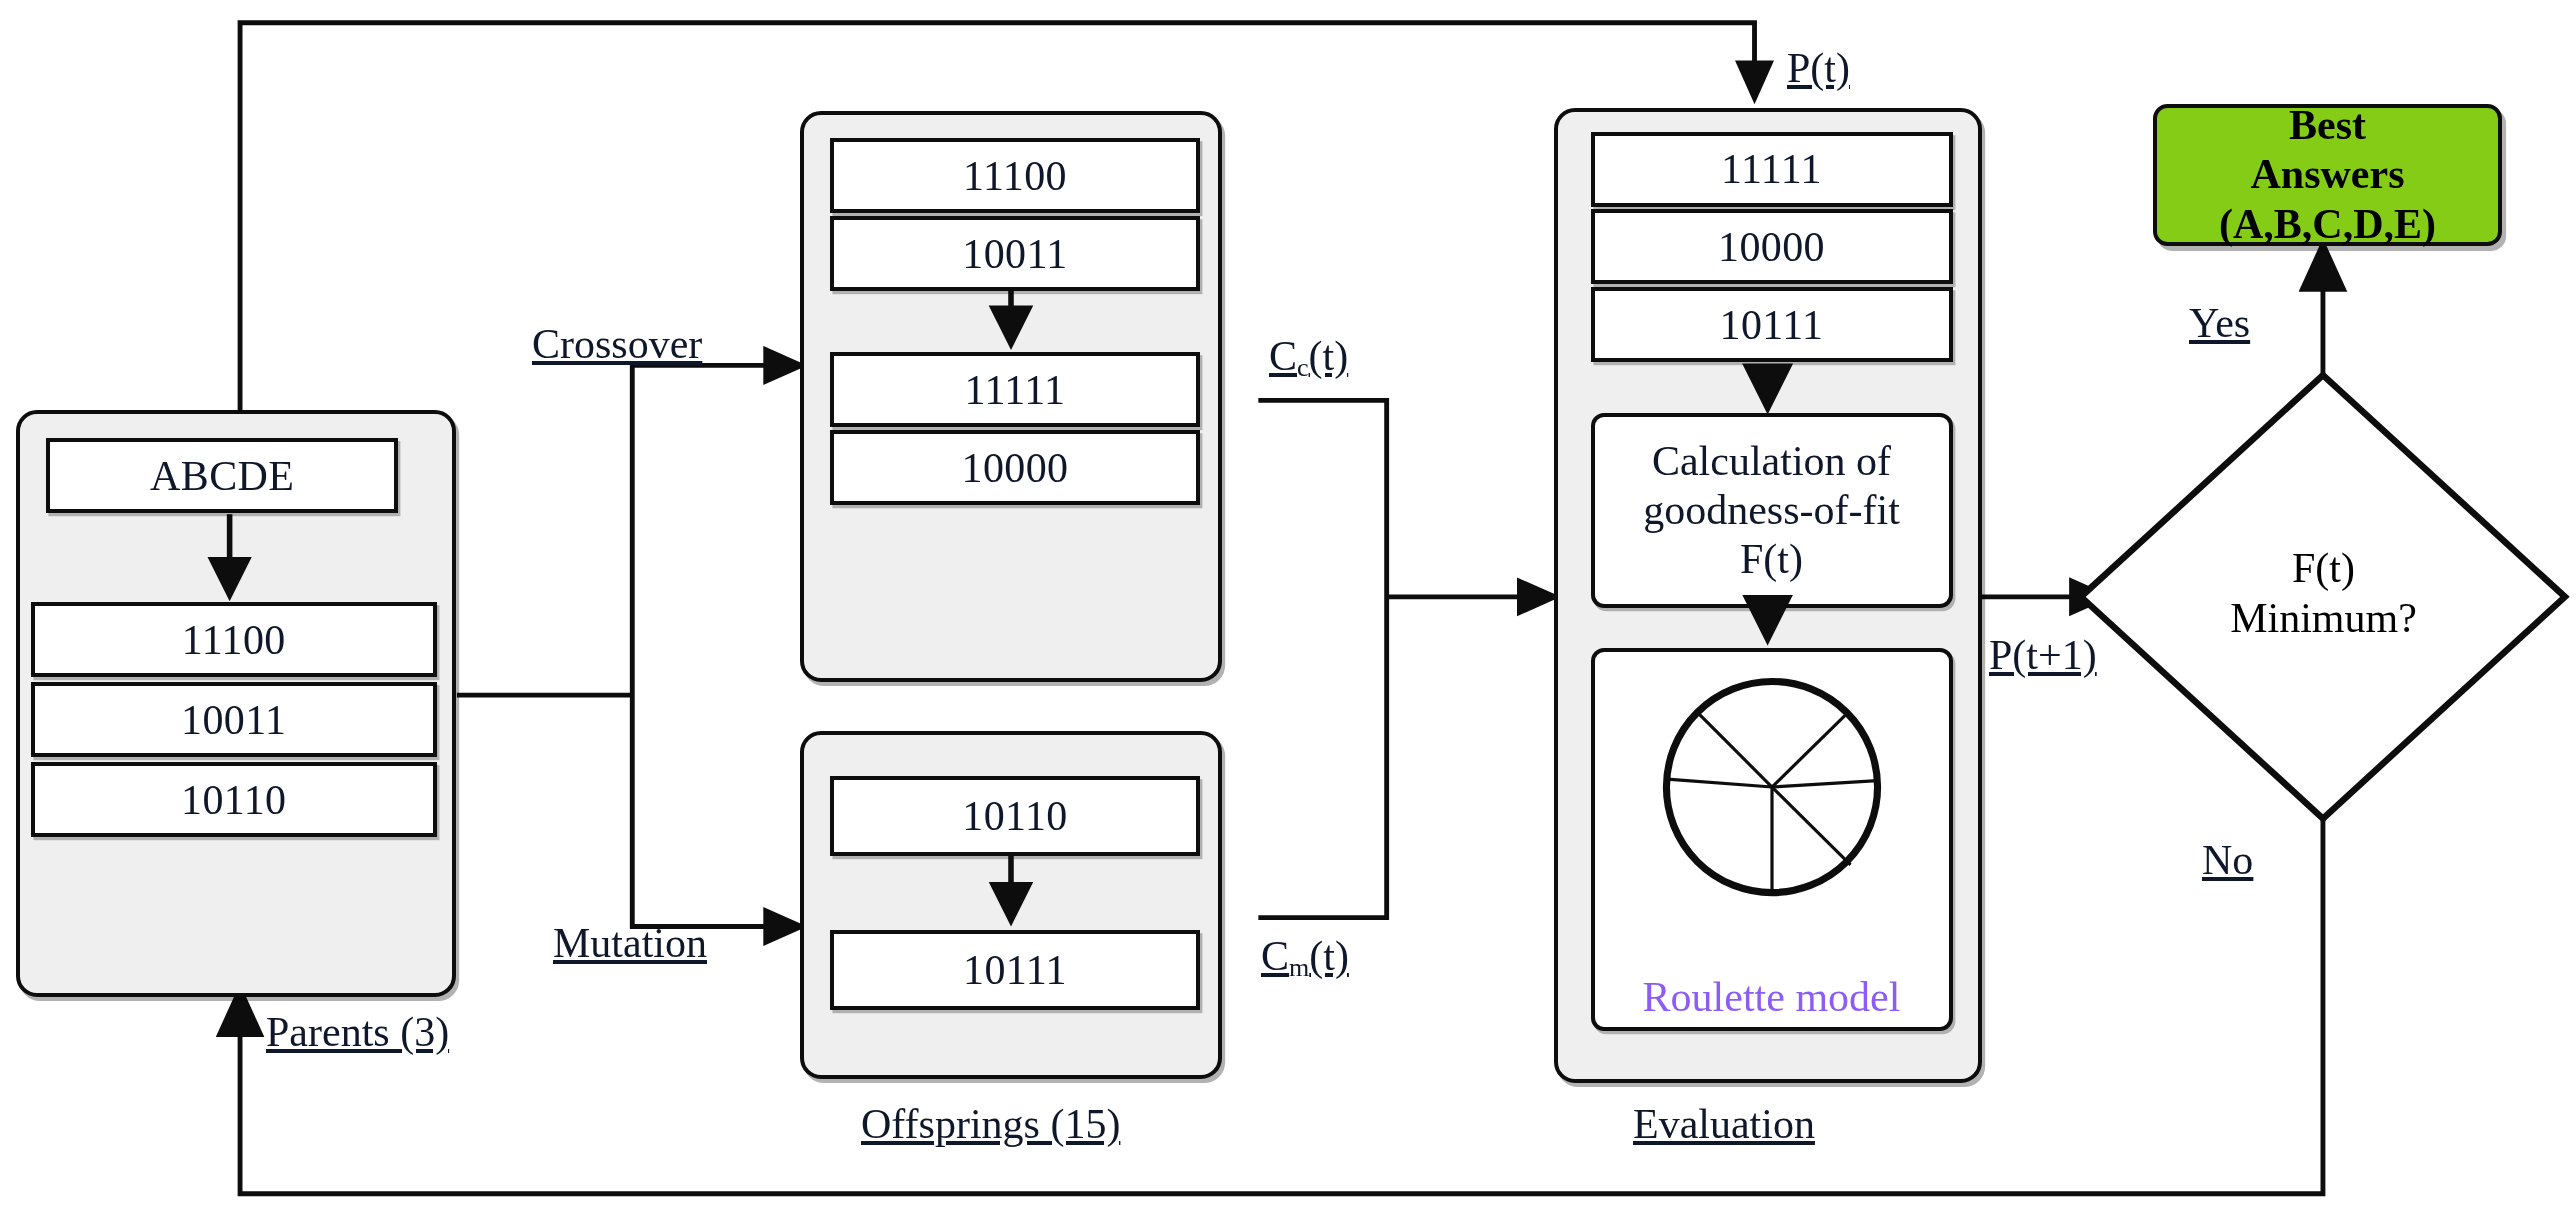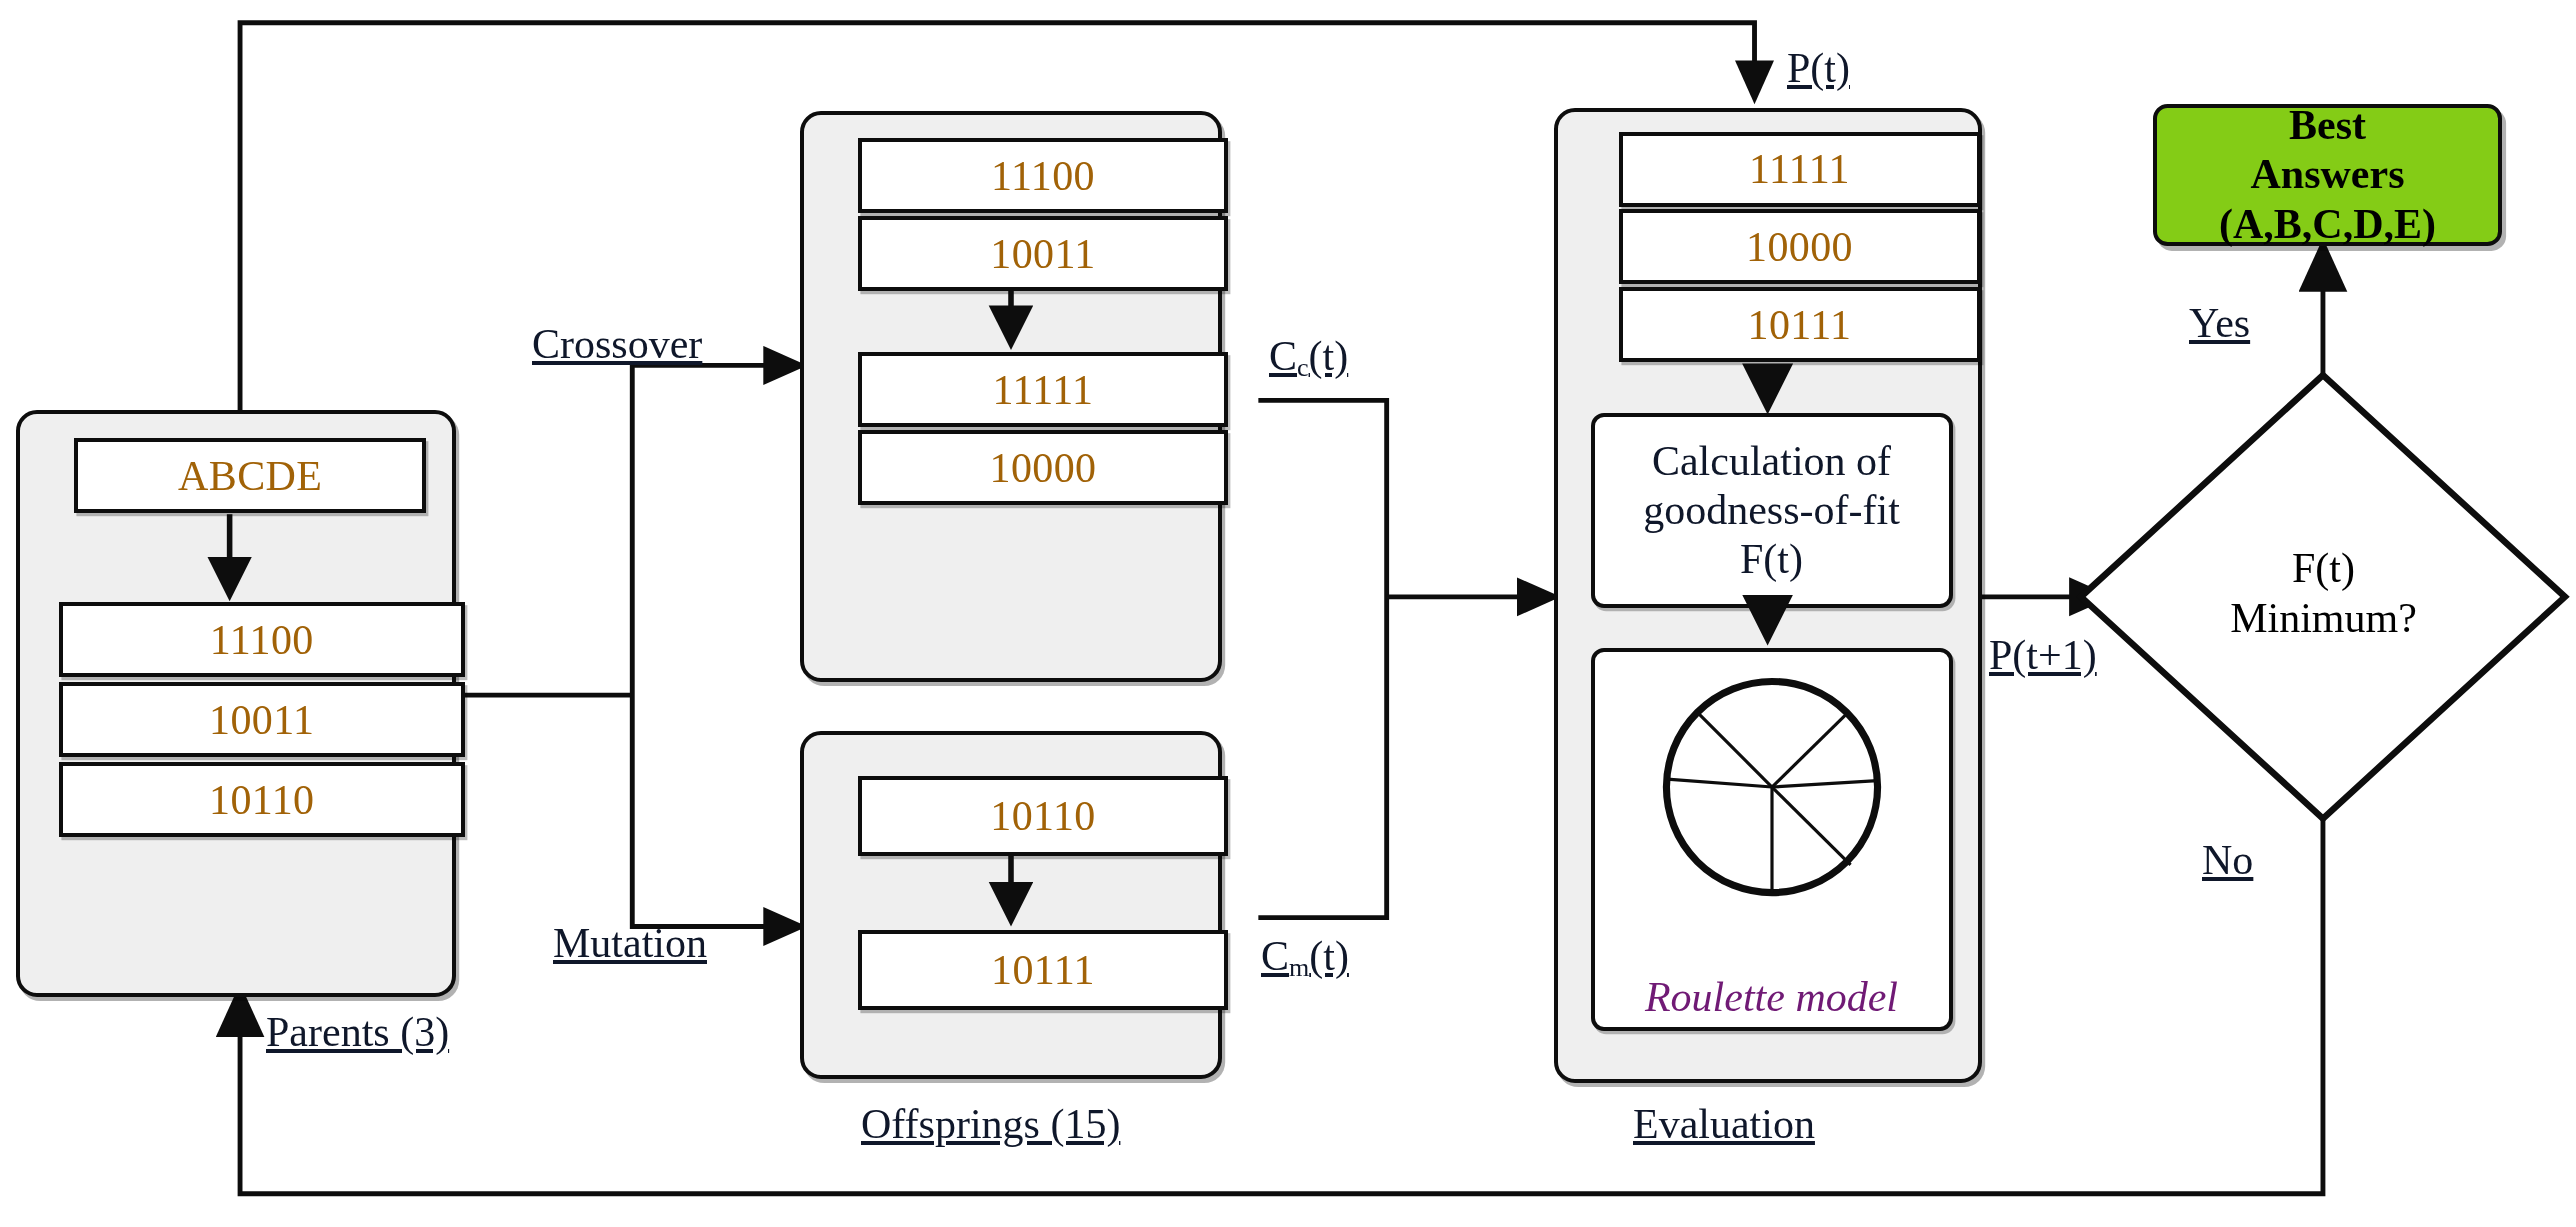--- a/index.html
+++ b/index.html
@@ -34,23 +34,22 @@
   .gbox {
     position: absolute;
     background: #ffffff;
     border: 4.1px solid #0d0d0d;
     box-sizing: border-box;
     display: flex;
     align-items: center;
     justify-content: center;
     box-shadow: 2.4px 3.2px 0 rgba(0,0,0,0.26);
     font-size: 42px;
-    color: #a16207;
+    color: #0f172a;
     letter-spacing: 0.4px;
-    margin-left: 28px;
   }
   
   .lbl {
     position: absolute;
     font-size: 42px;
     color: #0f172a;
     white-space: nowrap;
     line-height: 1.12;
     text-decoration: underline;
   }
@@ -101,22 +100,21 @@
     border-radius: 13px;
     box-sizing: border-box;
     box-shadow: 2.4px 3.2px 0 rgba(0,0,0,0.26);
   }
   .roulette-caption {
     position: absolute;
     left: 0; right: 0;
     bottom: 6.5px;
     text-align: center;
     font-size: 42px;
-    color: #701a75;
-    font-style: italic;
+    color: #8b5cf6;
   }
   .diamond-text {
     position: absolute;
     text-align: center;
     font-size: 42px;
     line-height: 1.2;
     color: #000;
   }
 </style>
 </head>

